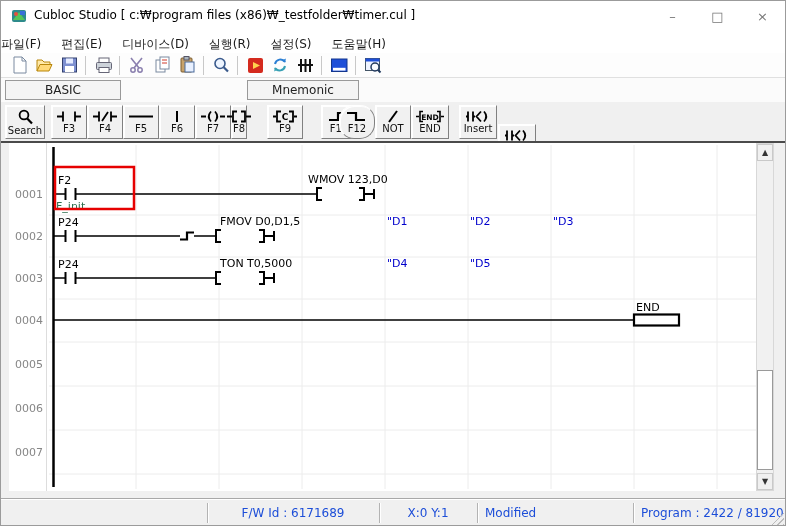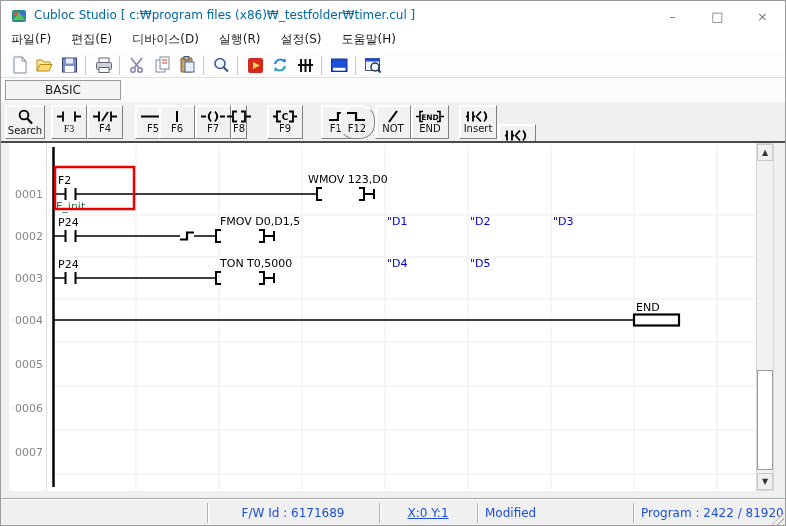--- a/index.html
+++ b/index.html
@@ -2,26 +2,26 @@
 <html><head>
 <meta charset="utf-8">
 <style>
   * { margin:0; padding:0; box-sizing:border-box; }
   html,body { width:786px; height:526px; font-family:"DejaVu Sans","Liberation Sans",sans-serif; background:#fff; }
   .window { position:relative; width:786px; height:526px; border:1px solid #9b9b9b; background:#fff; overflow:hidden; }
 
   
   .titlebar { position:absolute; left:0; top:0; width:100%; height:30px; background:#fff; }
   .title-icon { position:absolute; left:10px; top:7px; width:16px; height:16px; }
-  .title-text { position:absolute; left:33px; top:7px; font-size:12px; color:#0369a1; white-space:nowrap; }
+  .title-text { position:absolute; left:33px; top:7px; font-size:12px; color:#000000; white-space:nowrap; }
   .win-controls { position:absolute; right:0; top:0; height:30px; display:flex; }
   .win-btn { width:45px; height:30px; display:flex; align-items:center; justify-content:center; color:#777; font-size:13px; }
 
   
-  .menubar { position:absolute; left:0; top:30px; width:100%; height:22px; background:#fff; display:flex; align-items:flex-start; padding-left:10px; gap:20px; }
+  .menubar { position:absolute; left:0; top:30px; width:100%; height:22px; background:#fff; display:flex; align-items:flex-end; gap:20px; }
   .menu-item { font-size:12px; color:#1a1a1a; white-space:nowrap; }
 
   
   .toolbar { position:absolute; left:0; top:52px; width:100%; height:25px; background:#fdfdfd; border-bottom:1px solid #e0e0e0; display:flex; align-items:center; padding-left:5px; }
   .tbtn { width:25px; height:23px; display:flex; align-items:center; justify-content:center; }
   .tsep { width:1px; height:19px; background:#c8c8c8; margin:0 4px; }
 
   
   .tabbar { position:absolute; left:0; top:77px; width:100%; height:24px; background:#fbfbfb;padding-left:18px; }
   .tab { position:absolute; top:2px; height:20px; background:#f4f4f4; border:1px solid #999; font-size:12px; color:#222; display:flex; align-items:center; justify-content:center; }
@@ -172,43 +172,44 @@
           <rect x="2.5" y="3.5" width="14" height="12" fill="#eef3ff" stroke="#456"></rect>
           <rect x="2.5" y="3.5" width="14" height="3" fill="#1e4fd8"></rect>
           <circle cx="12" cy="12" r="4" fill="rgba(255,255,255,.7)" stroke="#223a5e" stroke-width="1.5"></circle>
           <path d="M15 15 l2.5 2.5" stroke="#223a5e" stroke-width="2"></path>
         </svg>
       </div>
   </div>
 
   <div class="tabbar">
     <div class="tab" style="left:4px; width:116px;">BASIC</div>
+    <div class="tab" style="left:246px; width:112px;">Mnemonic</div>
   </div>
 
   <div class="ltoolbar">
     <div class="lbtn" style="left:4px; width:40px;">
       <svg width="18" height="16" viewBox="0 0 18 16">
           <circle cx="8" cy="6" r="4.4" fill="none" stroke="#000" stroke-width="1.8"></circle>
           <path d="M11.2 9.5 L16 14.5" stroke="#000" stroke-width="2.2"></path>
         </svg>
       <span class="lbtn-label">Search</span>
     </div>
-    <div class="lbtn" style="left:50px; width:36px;font-family:Liberation Serif, serif;">
+    <div class="lbtn" style="left:50px; width:36px;">
       <svg width="26" height="13" viewBox="0 0 26 13">
           <path d="M1 6.5 h6 M7 1.5 v10 M19 1.5 v10 M19 6.5 h6" stroke="#000" stroke-width="1.8" fill="none"></path>
         </svg>
       <span class="lbtn-label">F3</span>
     </div>
     <div class="lbtn" style="left:86px; width:36px;">
       <svg width="26" height="13" viewBox="0 0 26 13">
           <path d="M1 6.5 h6 M7 1.5 v10 M19 1.5 v10 M19 6.5 h6 M10 11 L16 2" stroke="#000" stroke-width="1.8" fill="none"></path>
         </svg>
       <span class="lbtn-label">F4</span>
     </div>
-    <div class="lbtn" style="left:134px; width:36px;">
+    <div class="lbtn" style="left:122px; width:36px;">
       <svg width="26" height="13" viewBox="0 0 26 13">
           <path d="M1 6.5 h24" stroke="#000" stroke-width="2" fill="none"></path>
         </svg>
       <span class="lbtn-label">F5</span>
     </div>
     <div class="lbtn" style="left:158px; width:36px;">
       <svg width="26" height="13" viewBox="0 0 26 13">
           <path d="M13 1 v11" stroke="#000" stroke-width="2" fill="none"></path>
         </svg>
       <span class="lbtn-label">F6</span>
@@ -351,21 +352,21 @@
       <div class="sb-btn" style="bottom:0;">▼</div>
     </div>
   </div>
 
   <div class="bottom-strip"></div>
 
   <div class="statusbar">
     <div class="sb-sep" style="left:206px;"></div>
     <div class="sb-panel" style="left:206px; width:172px; text-align:center;">F/W Id : 6171689</div>
     <div class="sb-sep" style="left:378px;"></div>
-    <div class="sb-panel" style="left:378px; width:98px; text-align:center;text-decoration:underline;">X:0  Y:1</div>
+    <div class="sb-panel" style="left:378px; width:98px; text-align:center;">X:0  Y:1</div>
     <div class="sb-sep" style="left:476px;"></div>
     <div class="sb-panel" style="left:484px; width:140px;">Modified</div>
     <div class="sb-sep" style="left:632px;"></div>
     <div class="sb-panel" style="left:640px; width:146px;">Program :  2422 /  81920</div>
     <div class="grip"></div>
   </div>
 
 </div>
 
 </body></html>

